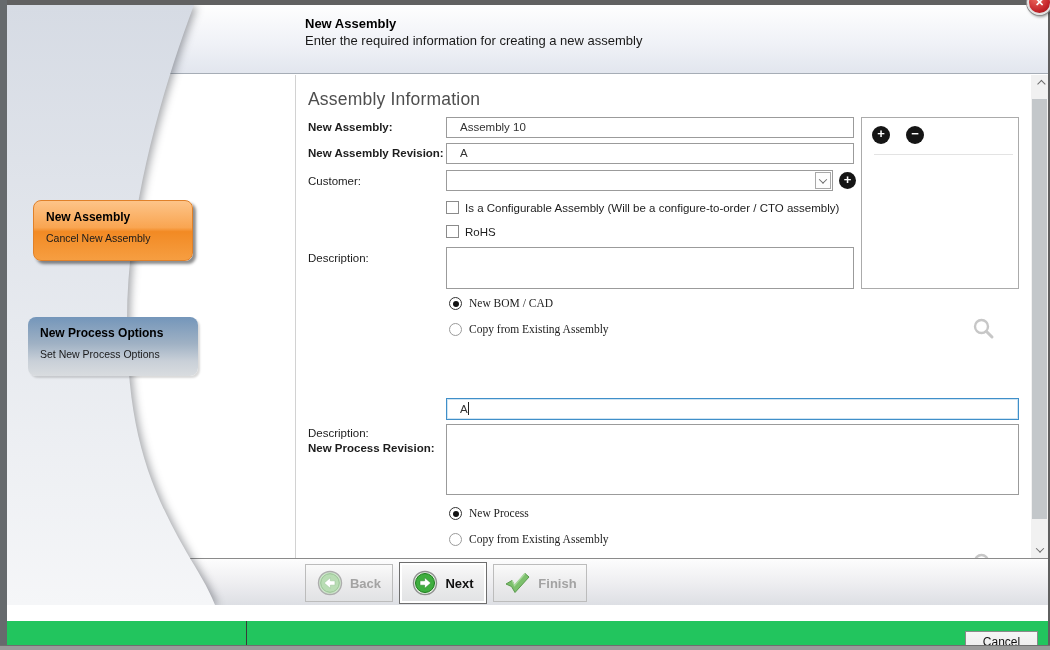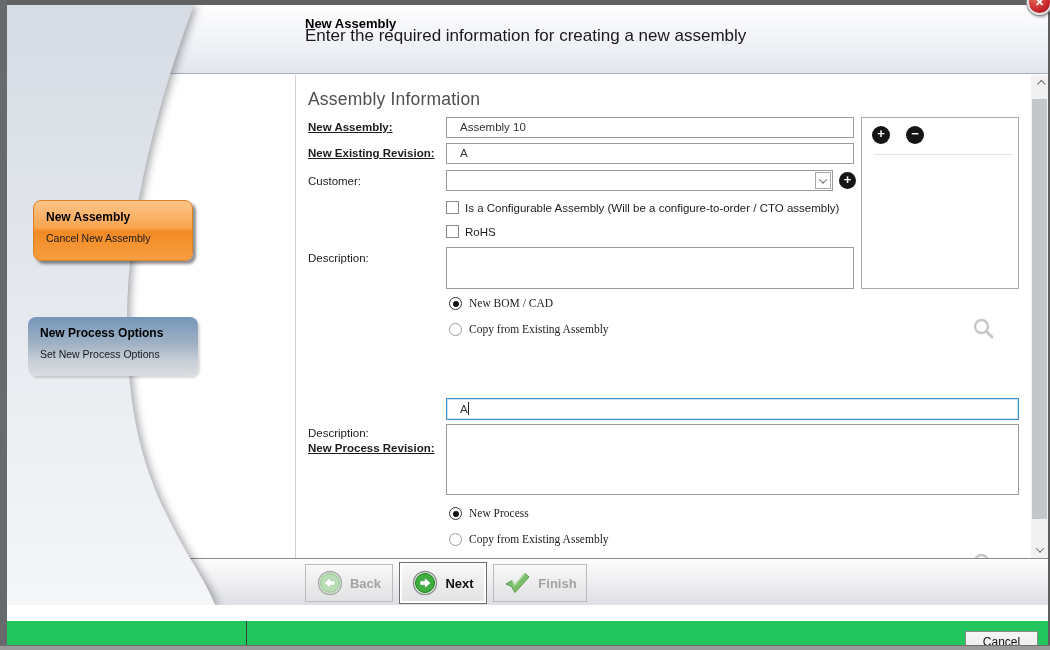--- a/index.html
+++ b/index.html
@@ -18,21 +18,21 @@
     border:2px solid #e3e3e3; box-shadow:0 0 0 1px #8e8e8e, 1px 2px 3px rgba(0,0,0,.4);
     color:#fff; font-weight:bold; font-size:11px; text-align:center; line-height:21px; z-index:10; cursor:default; }
 
   
   .wizard { position:absolute; left:7px; top:5px; width:1041px; height:600px; background:#fff; overflow:hidden; }
 
   .wiz-header { position:absolute; left:0; top:0; width:1041px; height:69px;
     background:linear-gradient(180deg,#fefefe 0%, #f0f2f7 55%, #e2e6ee 100%);
     border-bottom:1px solid #a6adb6; z-index:1; }
   .wiz-title { position:absolute; left:298px; top:11px; font-size:13px; font-weight:bold; color:#000; }
-  .wiz-subtitle { position:absolute; left:298px; top:21px; font-size:17px; color:#1a1a1a; }
+  .wiz-subtitle { position:absolute; left:298px; top:28px; font-size:13px; color:#1a1a1a; }
 
   .wiz-content-bg { position:absolute; left:0; top:70px; width:1041px; height:483px; background:#fff; z-index:1; }
 
   
   .curve-svg { position:absolute; left:0; top:0; width:240px; height:600px; z-index:3; pointer-events:none; }
   .curve-svg path { filter:drop-shadow(3px 1px 4px rgba(50,55,65,.45)); }
 
   
   .step-card { position:absolute; border-radius:8px; padding:9px 12px; z-index:4; }
   .step-card .t { font-size:12px; font-weight:bold; color:#000; }
@@ -43,21 +43,21 @@
   .step-pending { left:21px; top:312px; width:170px; height:59px;
     background:linear-gradient(180deg,#7496ba 0%, #9fb1c4 45%, #c9d0d8 75%, #d9dcdf 100%);
     box-shadow:2px 2px 2px rgba(0,0,0,.15); }
 
   
   .form-panel { position:absolute; left:288px; top:70px; width:736px; height:483px;
     background:#fff; border-left:1px solid #d2d2d2; overflow:hidden; z-index:2; }
 
   .sec-heading { position:absolute; font-size:17.5px; font-weight:300; color:#4e4e4e; letter-spacing:.2px; }
   .flabel { position:absolute; left:12px; font-size:11.5px; color:#1c1c1c; white-space:nowrap; }
-  .flabel.b { font-weight:bold;text-decoration:underline; }
+  .flabel.b { font-weight:bold; }
 
   .tb { position:absolute; background:#fff; border:1px solid #9b9b9b; font-size:11.5px; color:#333;
     padding:3px 4px 0 13px; overflow:hidden; white-space:nowrap; }
   .tb.focused { border:1px solid #3f8fc9; box-shadow:inset 0 0 0 1px #cfe4f2; }
   .caret { display:inline-block; width:1px; height:13px; background:#222; vertical-align:-2px; }
 
   .combo { position:absolute; background:#fff; border:1px solid #9b9b9b; }
   .combo-btn { position:absolute; right:1px; top:1px; width:16px; height:17px; background:#fdfdfd;
     border:1px solid #a8a8a8; display:flex; align-items:center; justify-content:center; }
   .chev { width:6px; height:6px; border:solid #6b6b6b; border-width:1.5px 1.5px 0 0; display:inline-block; }
@@ -121,21 +121,21 @@
 
     <div class="form-panel">
 
       <div class="sec-heading" style="left:12px; top:14px;">Assembly Information</div>
 
       <div class="flabel b" style="top:46px;">New Assembly:</div>
       <div class="tb" style="left:150px; top:42px; width:408px; height:21px;">
         <span>Assembly 10</span>
       </div>
 
-      <div class="flabel b" style="top:72px;">New Existing Revision:</div>
+      <div class="flabel b" style="top:72px;">New Assembly Revision:</div>
       <div class="tb" style="left:150px; top:68px; width:408px; height:21px;">
         <span>A</span>
       </div>
 
       <div class="flabel" style="top:100px;">Customer:</div>
       <div class="combo" style="left:150px; top:95px; width:387px; height:21px;">
         <span></span>
         <span class="combo-btn">
             <span class="chev down"></span>
           </span>

